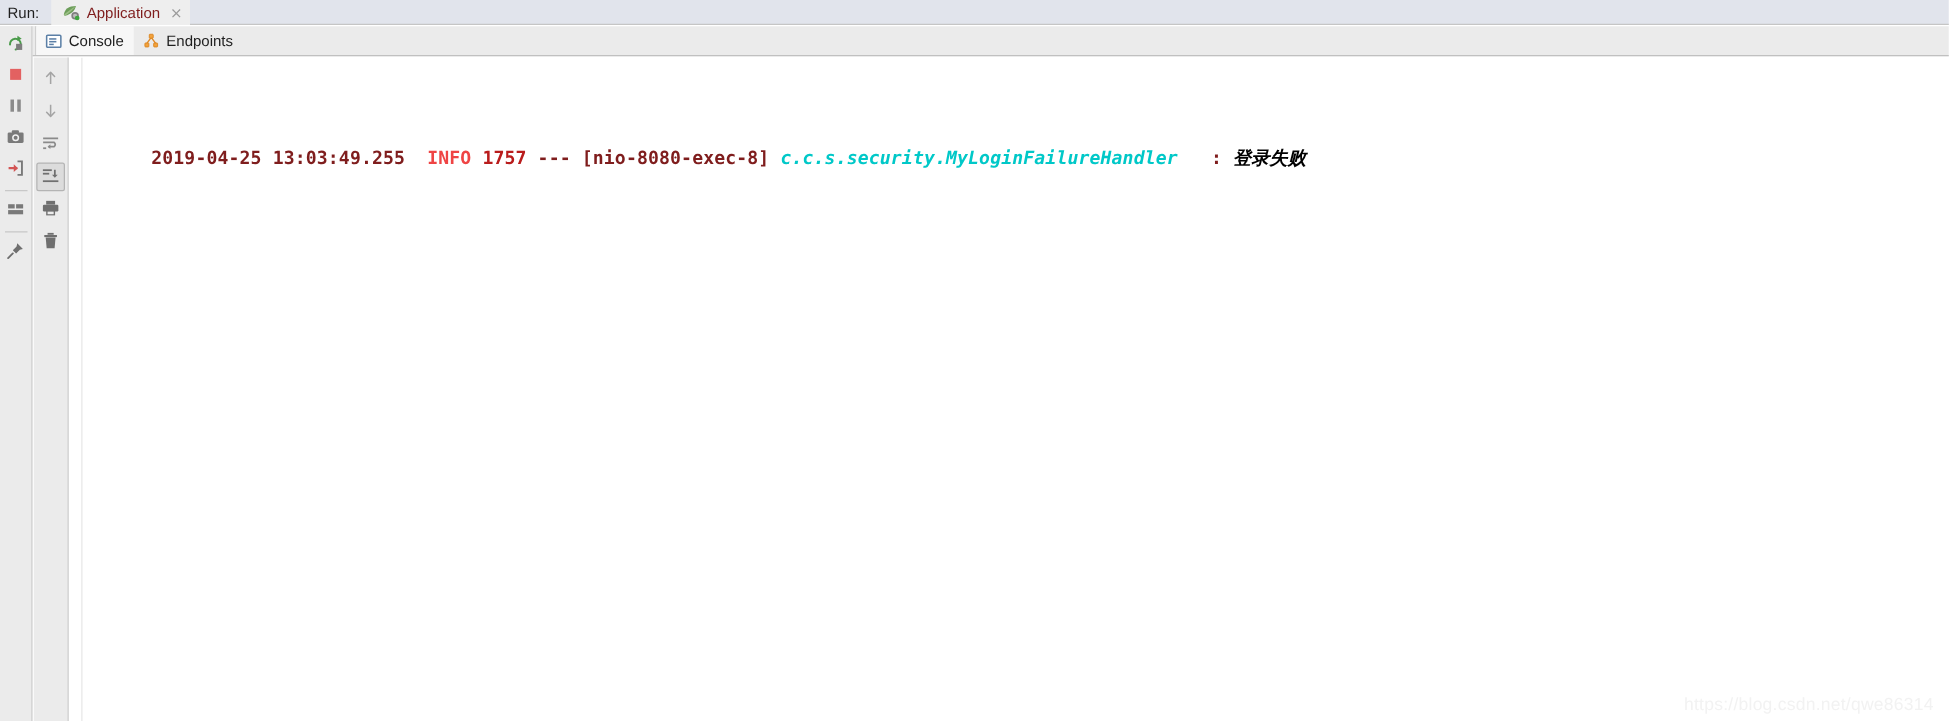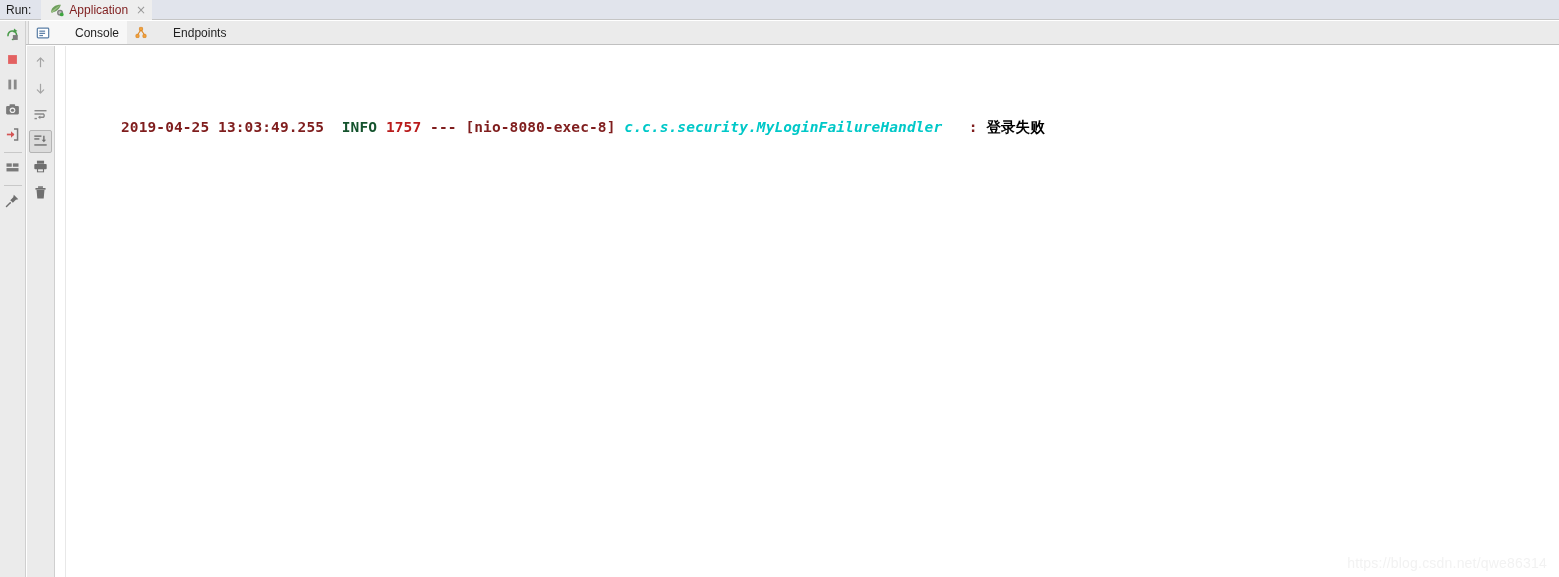--- a/index.html
+++ b/index.html
@@ -79,21 +79,20 @@
   }
   .view-tab {
     display: flex;
     align-items: center;
     padding: 0 8px 0 7px;
     height: 23px;
     box-sizing: border-box;
     white-space: nowrap;
     font-size: 12px;
     color: #1f1f1f;
-    gap: 20px;
   }
   .view-tab.active {
     background: #f7f7f7;
   }
   .view-tab .lbl { padding-left: 5px; }
 
   
   .toolbar-a {
     position: absolute;
     left: 0; top: 21px;
@@ -166,24 +165,24 @@
     left: 12px; top: 4px;
     white-space: pre;
     font-family: "DejaVu Sans Mono", monospace;
     font-size: 14.5px;
     font-weight: bold;
     line-height: 22px;
     letter-spacing: 0.1px;
   }
   .log-line { display: block; }
   .c-default { color: #7f1d1d; }
-  .c-info    { color: #14532d; }
+  .c-info    { color: #ef4444; }
   .c-pid     { color: #b91c1c; }
   .c-logger  { color: #00c8c8; font-style: italic; }
-  .c-msg     { color: #000000; font-family: "DejaVu Sans", "Liberation Sans", sans-serif; font-weight: bold; }
+  .c-msg     { color: #000000; font-family: "DejaVu Sans", "Liberation Sans", sans-serif; font-weight: bold; font-style: italic; }
 
   .watermark {
     position: absolute;
     right: 12px;
     bottom: 6px;
     font-size: 14px;
     color: #f2f2f2;
     font-family: "Liberation Sans", sans-serif;
     letter-spacing: 0.2px;
     white-space: nowrap;

